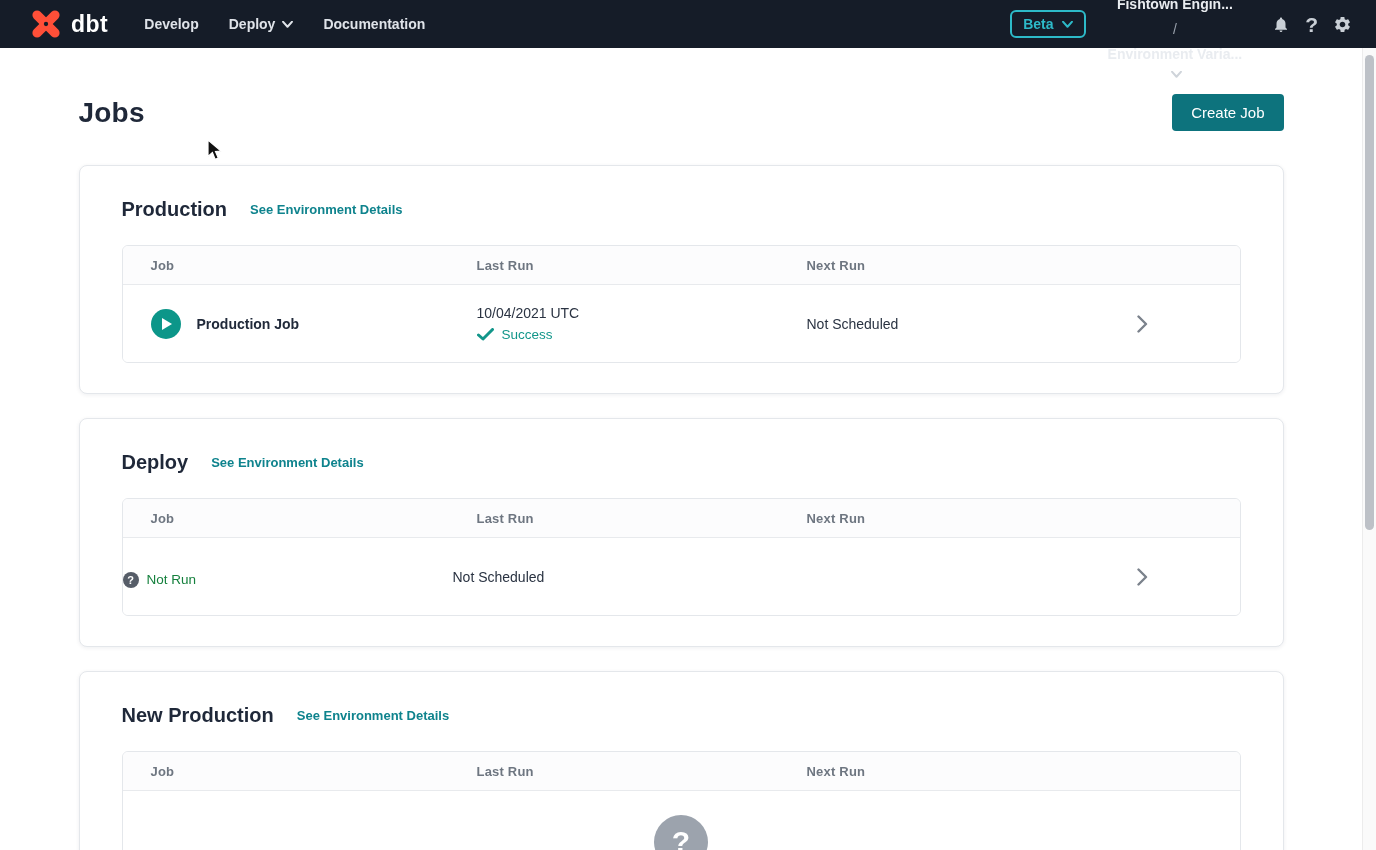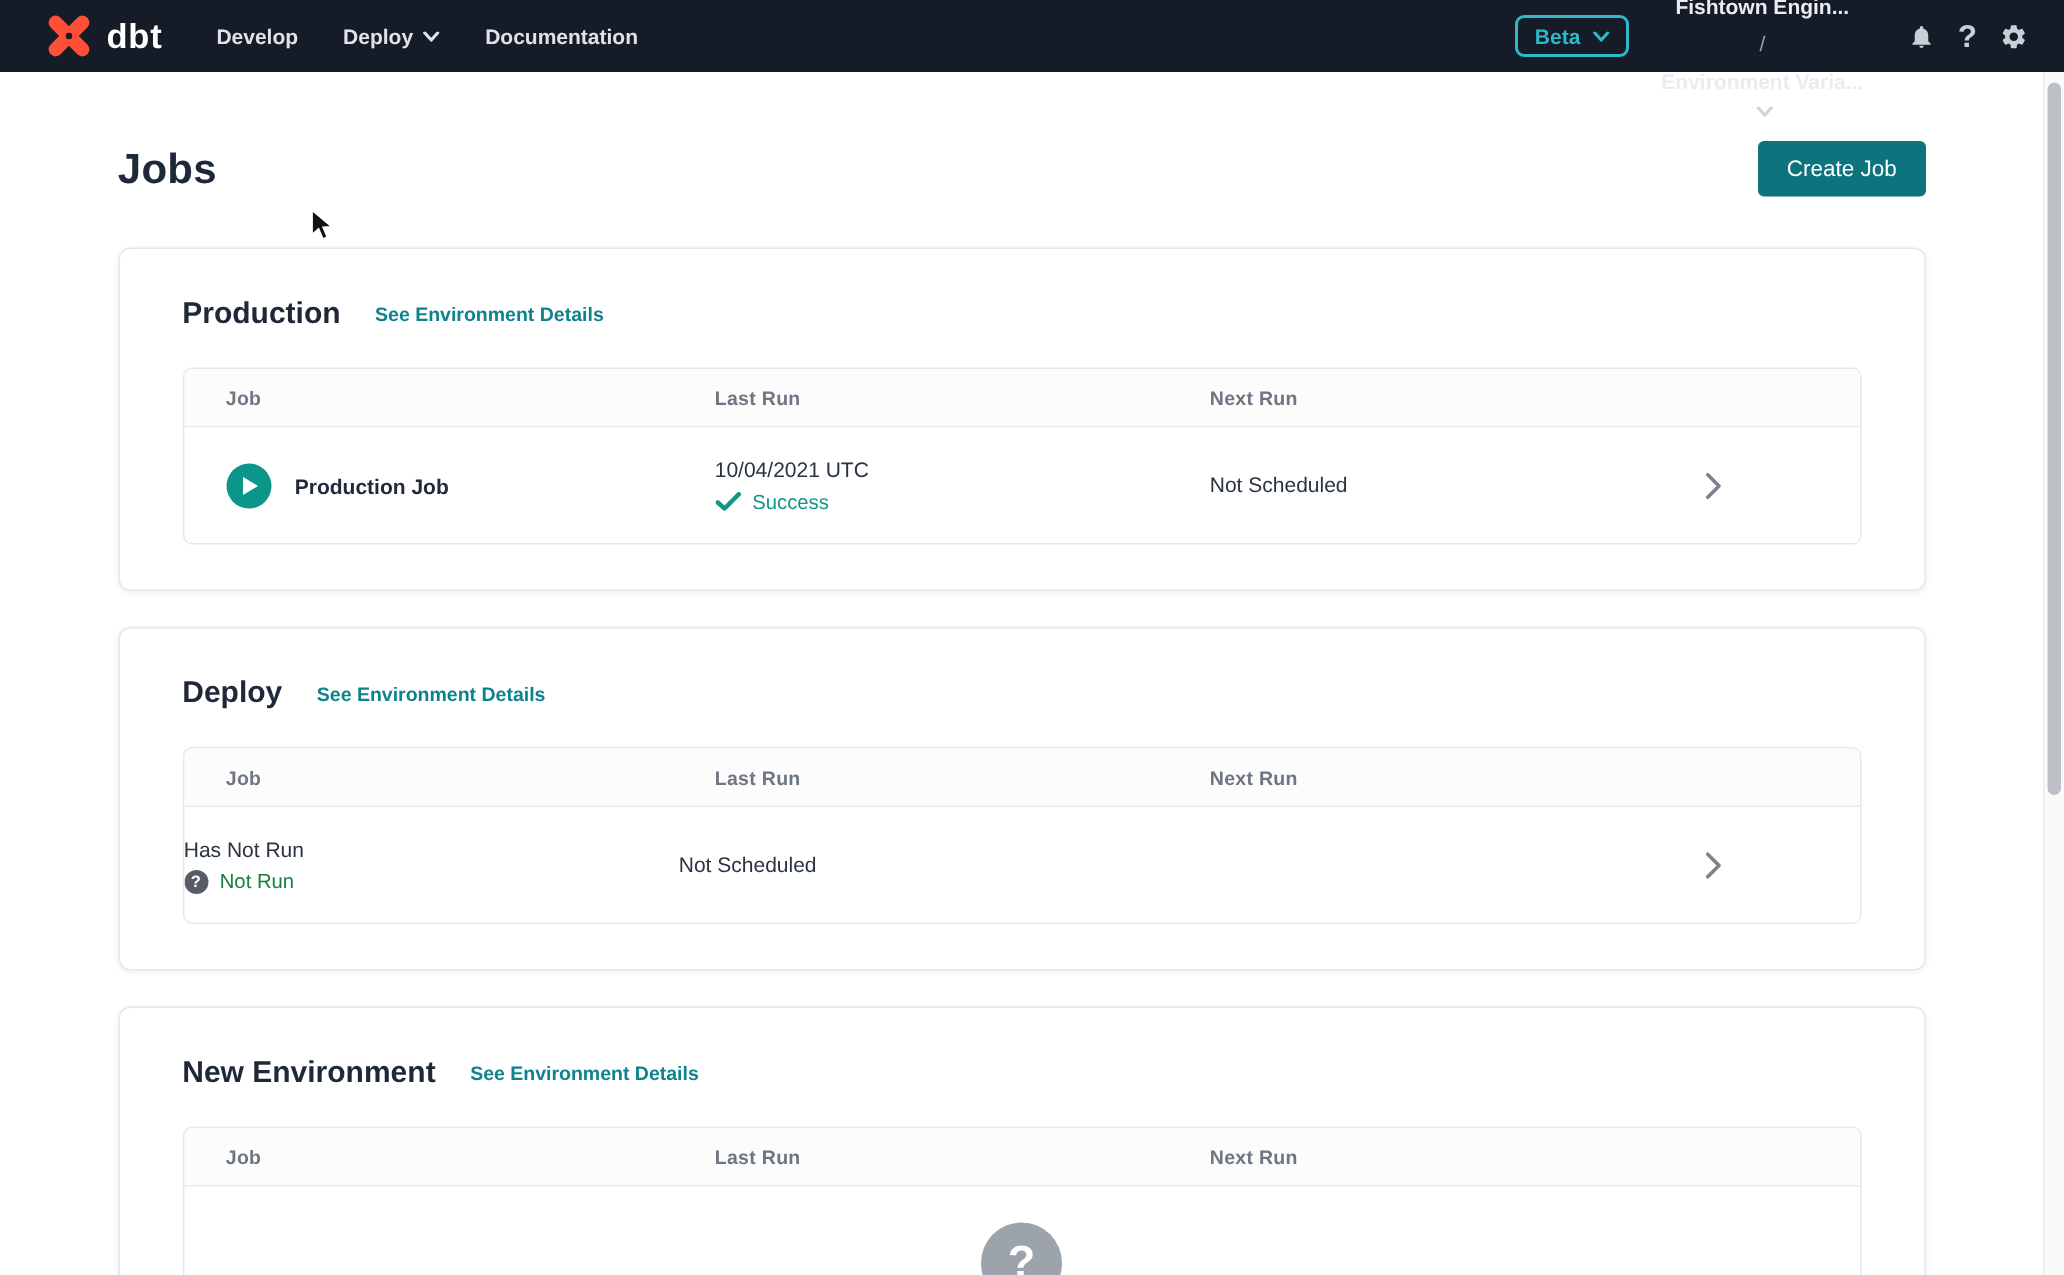--- a/index.html
+++ b/index.html
@@ -198,39 +198,38 @@
       </div>
       <div class="jobs-table">
         <div class="t-head">
           <div class="cell col-job">Job</div>
           <div class="cell col-last">Last Run</div>
           <div class="cell col-next">Next Run</div>
           <div class="cell col-chev"></div>
         </div>
         <div class="t-row">
           <div class="col-last">
-            <div class="cell-line1">Has Not Run</div>
             <div class="status-line">
               <span class="notrun-badge">?</span>
               <span class="status-notrun">Not Run</span>
             </div>
           </div>
           <div class="col-next"><span class="next-run">Not Scheduled</span></div>
           <div class="col-chev">
             <svg width="11" height="18" viewBox="0 0 11 18">
               <polyline points="1.5,1.5 9,9 1.5,16.5" fill="none" stroke="#7b828c" stroke-width="2.4" stroke-linecap="round" stroke-linejoin="round"></polyline>
             </svg>
           </div>
         </div>
       </div>
     </section>
 
     <section class="env-card">
       <div class="env-head">
-        <h2 class="env-name">New Environment</h2>
+        <h2 class="env-name">New Production</h2>
         <a class="env-link">See Environment Details</a>
       </div>
       <div class="jobs-table">
         <div class="t-head">
           <div class="cell col-job">Job</div>
           <div class="cell col-last">Last Run</div>
           <div class="cell col-next">Next Run</div>
           <div class="cell col-chev"></div>
         </div>
         <div class="empty-wrap">

